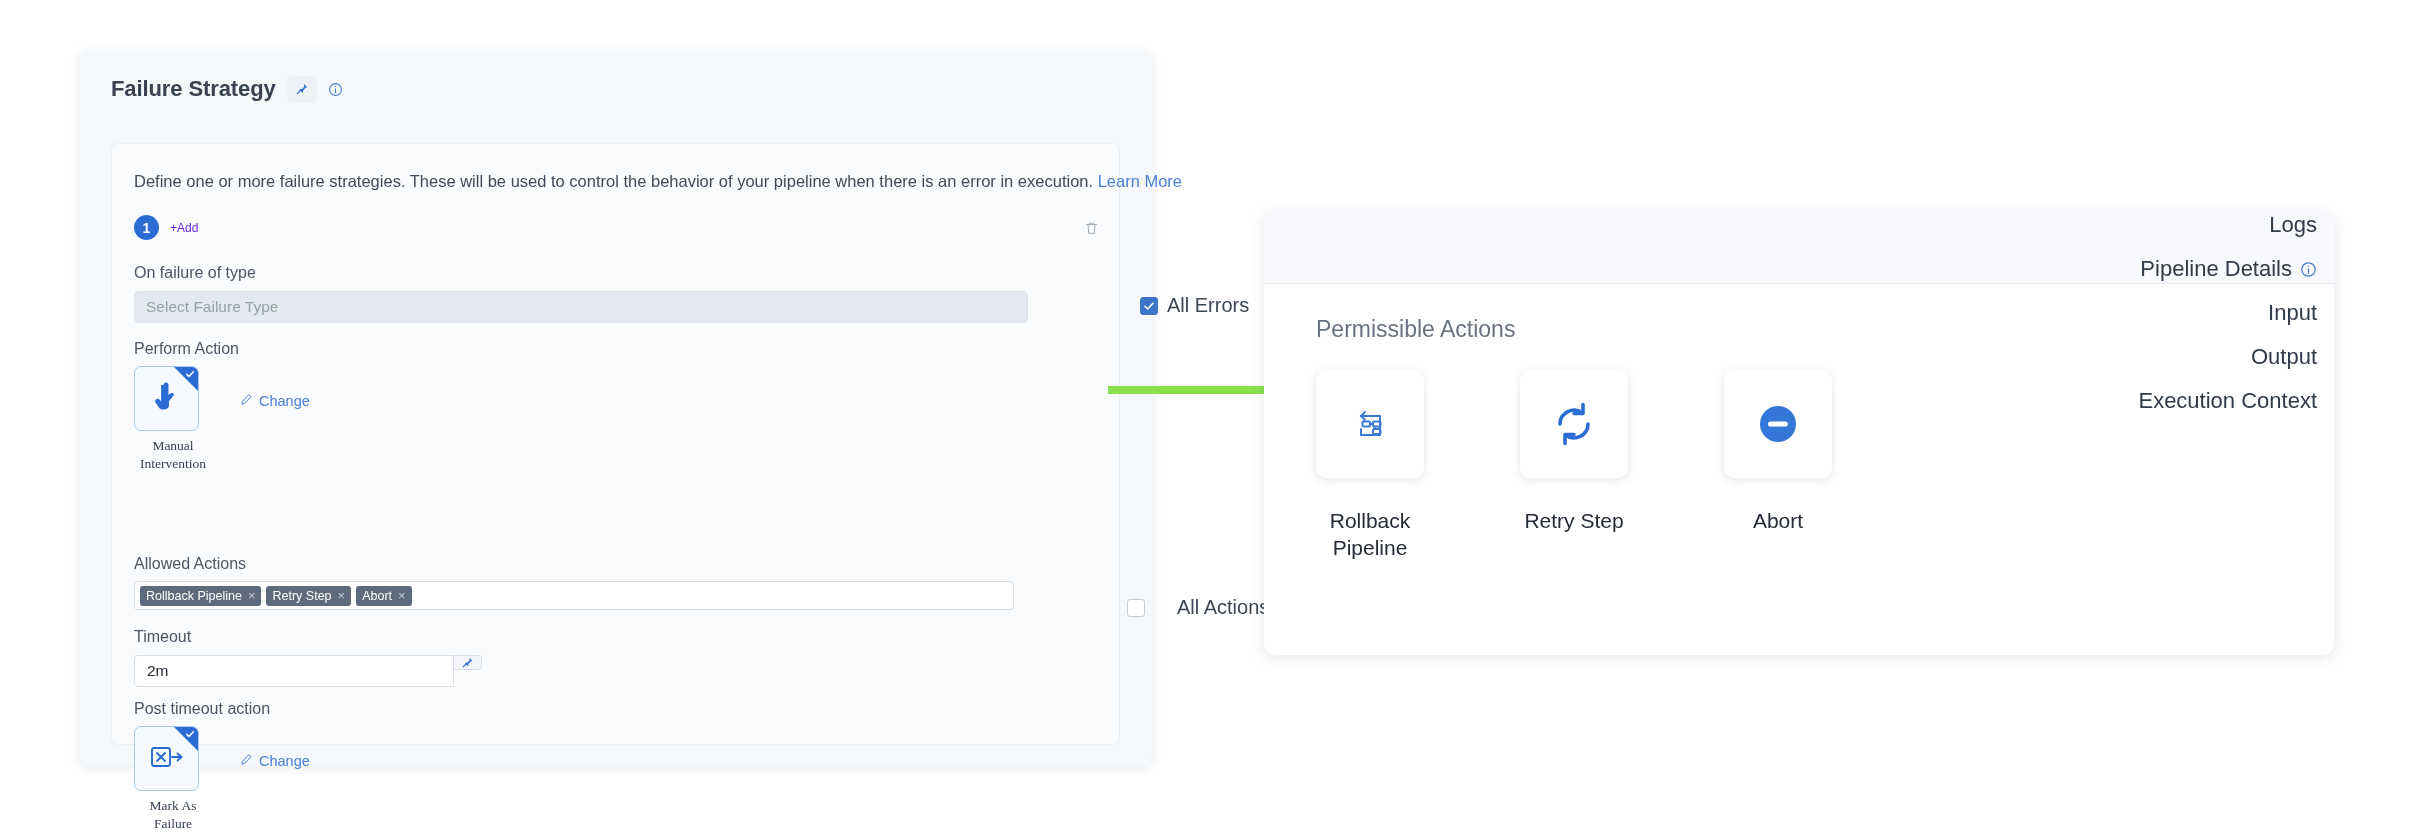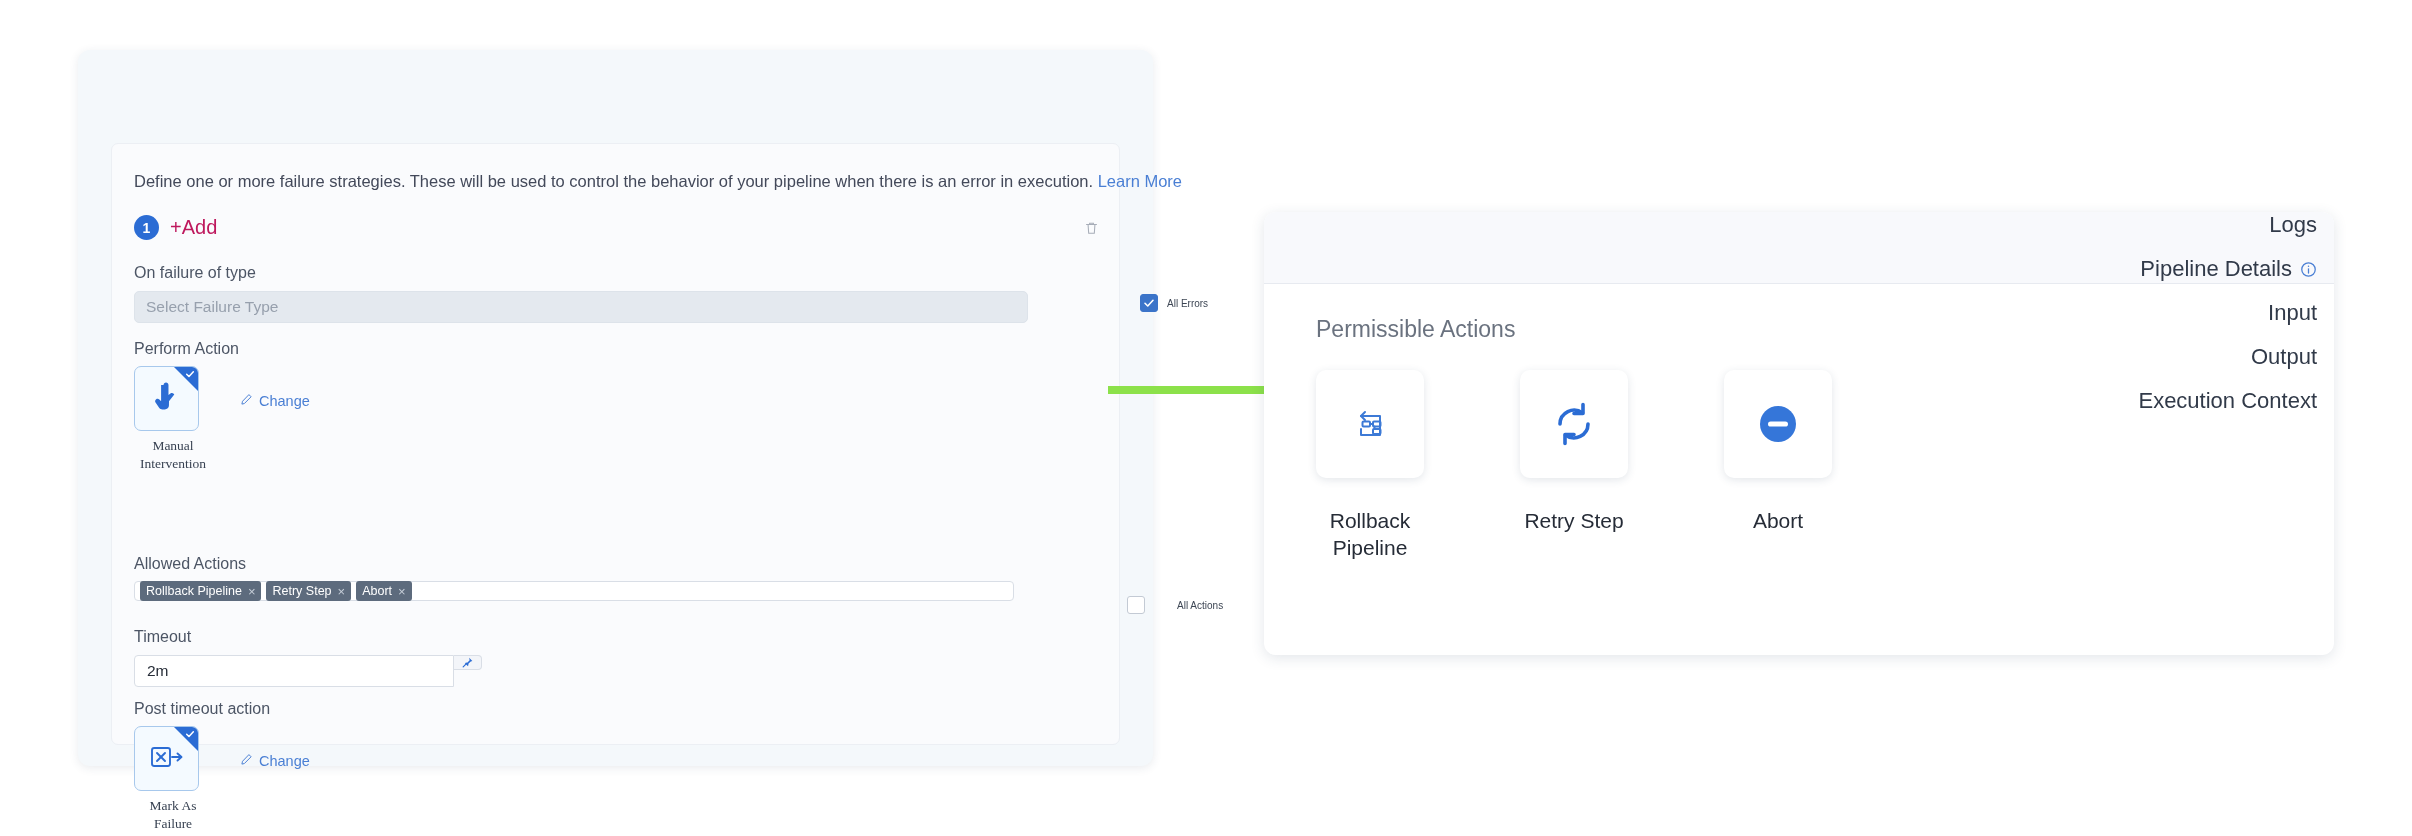--- a/index.html
+++ b/index.html
@@ -85,21 +85,21 @@
   .badge-1 {
     width: 25px; height: 25px;
     background: #2b6cd4;
     color: #fff;
     border-radius: 50%;
     font-size: 14px;
     display: flex; align-items: center; justify-content: center;
     font-weight: 600;
   }
   .add-link {
-    font-size: 20px; color: #be185d; cursor: pointer; font-weight: 500;
+    font-size: 12px; color: #6d28d9; cursor: pointer; font-weight: 500;
   }
   .trash-ic { margin-left: auto; cursor: pointer; display: flex; }
 
   .fld-label {
     position: absolute;
     font-size: 16px;
     color: #4c5565;
   }
 
   .lbl-onfail { left: 22px; top: 120px; }
@@ -130,21 +130,21 @@
   .cbx-errors { left: 1028px; top: 150px; }
   .cbx-actions { left: 1015px; top: 452px; gap: 32px; }
 
   .cbx {
     width: 18px; height: 18px;
     border-radius: 3px;
     display: flex; align-items: center; justify-content: center;
   }
   .cbx.on { background: #3b74c9; border: 1px solid #3b74c9; }
   .cbx.off { background: #ffffff; border: 1.5px solid #c3cad4; }
-  .cbx-lbl { font-size: 10px; color: #3d4654; white-space: nowrap; }
+  .cbx-lbl { font-size: 20px; color: #3d4654; white-space: nowrap; }
 
   
   .tile-wrap { position: absolute; }
   .tile-wrap.perform { left: 22px; top: 222px; }
   .tile-wrap.posttimeout { left: 22px; top: 582px; }
 
   .tile-row { display: flex; align-items: flex-start; }
 
   .tile {
     position: relative;
@@ -183,21 +183,21 @@
     display: flex; align-items: center; gap: 6px;
     margin: 27px 0 0 28px;
     font-size: 14.5px; color: #4a7fd4;
     cursor: pointer;
   }
 
   
   .tag-input {
     position: absolute;
     left: 22px; top: 437px;
-    width: 880px; height: 20px;
+    width: 880px; height: 29px;
     background: #ffffff;
     border: 1px solid #d9dee6;
     border-radius: 4px;
     display: flex; align-items: center; gap: 5px;
     padding: 0 5px;
   }
   .tag {
     display: flex; align-items: center; gap: 6px;
     height: 20px;
     background: #5d6b7d;
@@ -313,20 +313,38 @@
     line-height: 1.28;
   }
 </style>
 </head>
 <body>
 
 <div id="stage">
 
   <div id="failure-card">
 
+    <div class="card-header">
+      <span class="card-title">Failure Strategy</span>
+
+      <span class="pin-btn">
+        <svg width="14" height="14" viewBox="0 0 24 24" fill="none" stroke="#2b6cd4" stroke-width="2.2" stroke-linecap="round">
+          <path d="M15 3l6 6-3 1-4 4-1 5-3-3-5 5 5-5-3-3 5-1 4-4z" fill="#2b6cd4" stroke="none"></path>
+          <line x1="10.5" y1="13.5" x2="4" y2="20"></line>
+        </svg>
+      </span>
+
+      <span class="info-ic">
+        <svg width="15" height="15" viewBox="0 0 24 24" fill="none" stroke="#4a7fd4" stroke-width="1.8">
+          <circle cx="12" cy="12" r="9.5"></circle>
+          <line x1="12" y1="11" x2="12" y2="17" stroke-linecap="round"></line>
+          <circle cx="12" cy="7.4" r="1.05" fill="#4a7fd4" stroke="none"></circle>
+        </svg>
+      </span>
+    </div>
 
     <div class="inner-panel">
 
       <div class="desc">
         <span>Define one or more failure strategies. These will be used to control the behavior of your pipeline when there is an error in execution.</span>
         <a href="#">Learn More</a>
       </div>
 
       <div class="add-row">
         <span class="badge-1">1</span>

